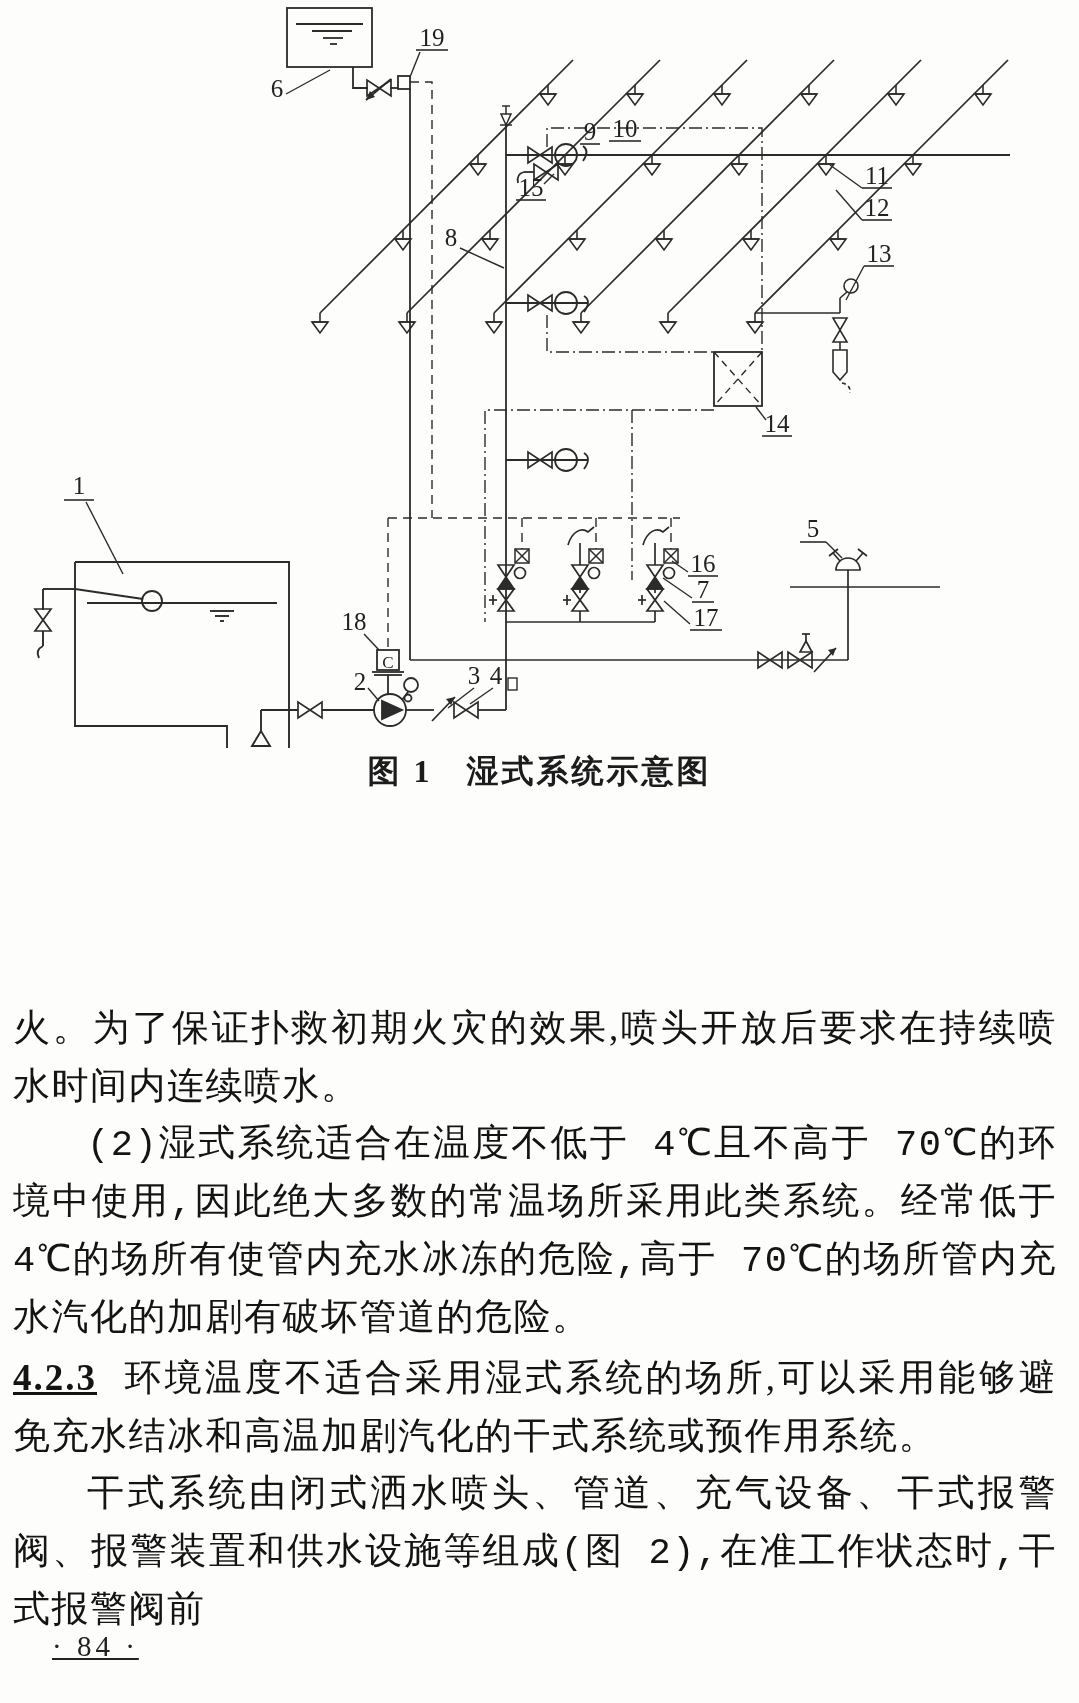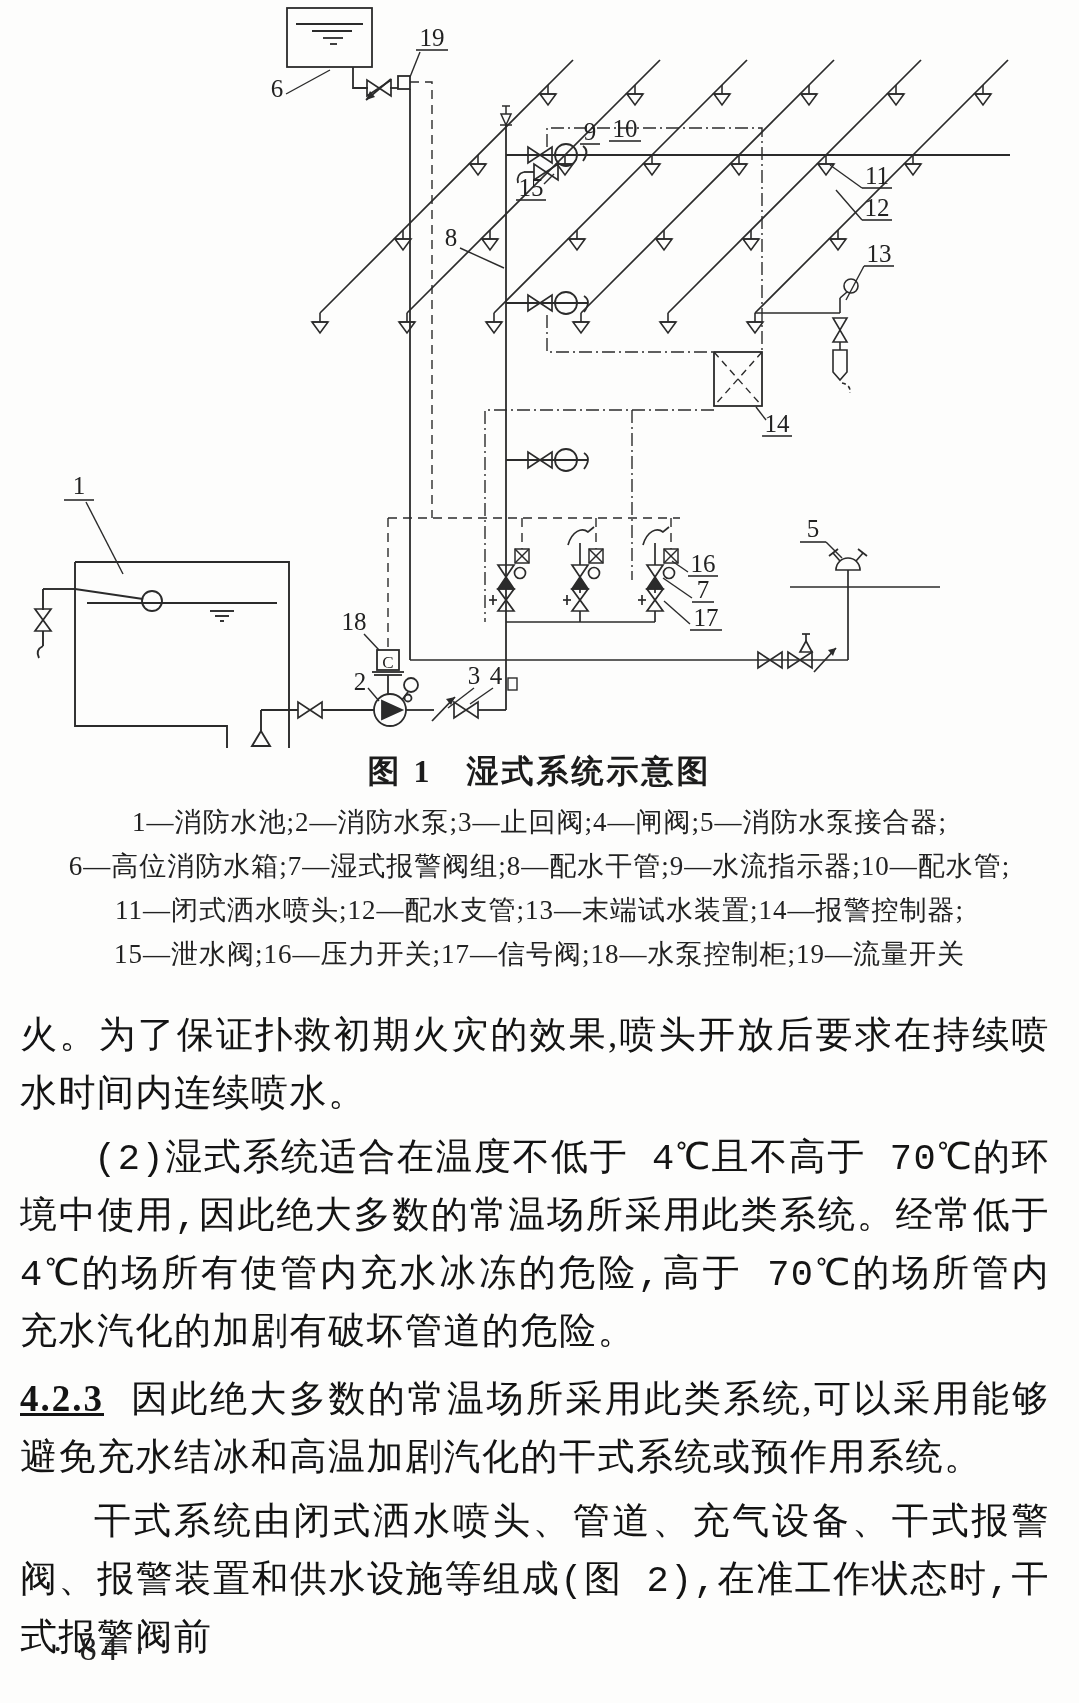--- a/index.html
+++ b/index.html
@@ -11,25 +11,25 @@
   .callout{font-size:25px;}
   
   #caption{position:absolute;top:750px;left:0;width:100%;text-align:center;
            font-size:32px;font-weight:bold;letter-spacing:3px;}
   #caption .gap{display:inline-block;width:34px;}
   #legend{position:absolute;top:800px;left:0;width:100%;text-align:center;
           font-size:27px;line-height:44px;letter-spacing:1px;color:#222;}
   
   #bodytext{position:absolute;top:998px;left:12px;width:1046px;
             font-size:37px;line-height:58px;letter-spacing:1.5px;text-align:justify;color:#141414;}
-  #bodytext p{margin:8px;padding:0;}
+  #bodytext p{margin:1px;padding:0;}
   #bodytext p.ind{text-indent:2em;font-family:Liberation Mono, monospace;}
   #bodytext p.sect b{margin-right:26px;letter-spacing:2px;text-decoration:underline;}
   
-  #footer{position:absolute;top:1630px;left:52px;font-size:34px;letter-spacing:4px;color:#222;}
+  #footer{position:absolute;top:1630px;left:52px;font-size:29px;letter-spacing:4px;color:#222;text-decoration:underline;}
 </style>
 </head>
 <body>
 
 <div id="page">
 
   <svg id="diagram" viewBox="0 0 1079 748">
     <defs>
 
       <g id="head" stroke="#2b2b2b" stroke-width="1.6" fill="none">
@@ -330,29 +330,23 @@
       <text class="callout" x="354" y="630" text-anchor="middle">18</text>
       <text class="callout" x="432" y="46" text-anchor="middle">19</text>
       <text x="388" y="668" text-anchor="middle" font-size="17">C</text>
     </g>
   </svg>
 
   <div id="caption">
     <span>图 1</span><span class="gap"></span><span>湿式系统示意图</span>
   </div>
 
-  <div id="legend">
-    <div>1—消防水池;2—消防水泵;3—止回阀;4—闸阀;5—消防水泵接合器;</div>
-    <div>6—高位消防水箱;7—湿式报警阀组;8—配水干管;9—水流指示器;10—配水管;</div>
-    <div>11—闭式洒水喷头;12—配水支管;13—末端试水装置;14—报警控制器;</div>
-    <div>15—泄水阀;16—压力开关;17—信号阀;18—水泵控制柜;19—流量开关</div>
-  </div>
 
   <div id="bodytext">
     <p class="cont"><span>火。为了保证扑救初期火灾的效果,喷头开放后要求在持续喷水时间内连续喷水。</span></p>
     <p class="ind"><span>(2)湿式系统适合在温度不低于 4℃且不高于 70℃的环境中使用,因此绝大多数的常温场所采用此类系统。经常低于 4℃的场所有使管内充水冰冻的危险,高于 70℃的场所管内充水汽化的加剧有破坏管道的危险。</span></p>
-    <p class="sect"><b>4.2.3</b><span>因此绝大多数的常温场所采用此类系统,可以采用能够避免充水结冰和高温加剧汽化的干式系统或预作用系统。</span></p>
+    <p class="sect"><b>4.2.3</b><span>环境温度不适合采用湿式系统的场所,可以采用能够避免充水结冰和高温加剧汽化的干式系统或预作用系统。</span></p>
     <p class="ind"><span>干式系统由闭式洒水喷头、管道、充气设备、干式报警阀、报警装置和供水设施等组成(图 2),在准工作状态时,干式报警阀前</span></p>
   </div>
 
   <div id="footer">· 84 ·</div>
 
 </div>
 
 </body></html>

